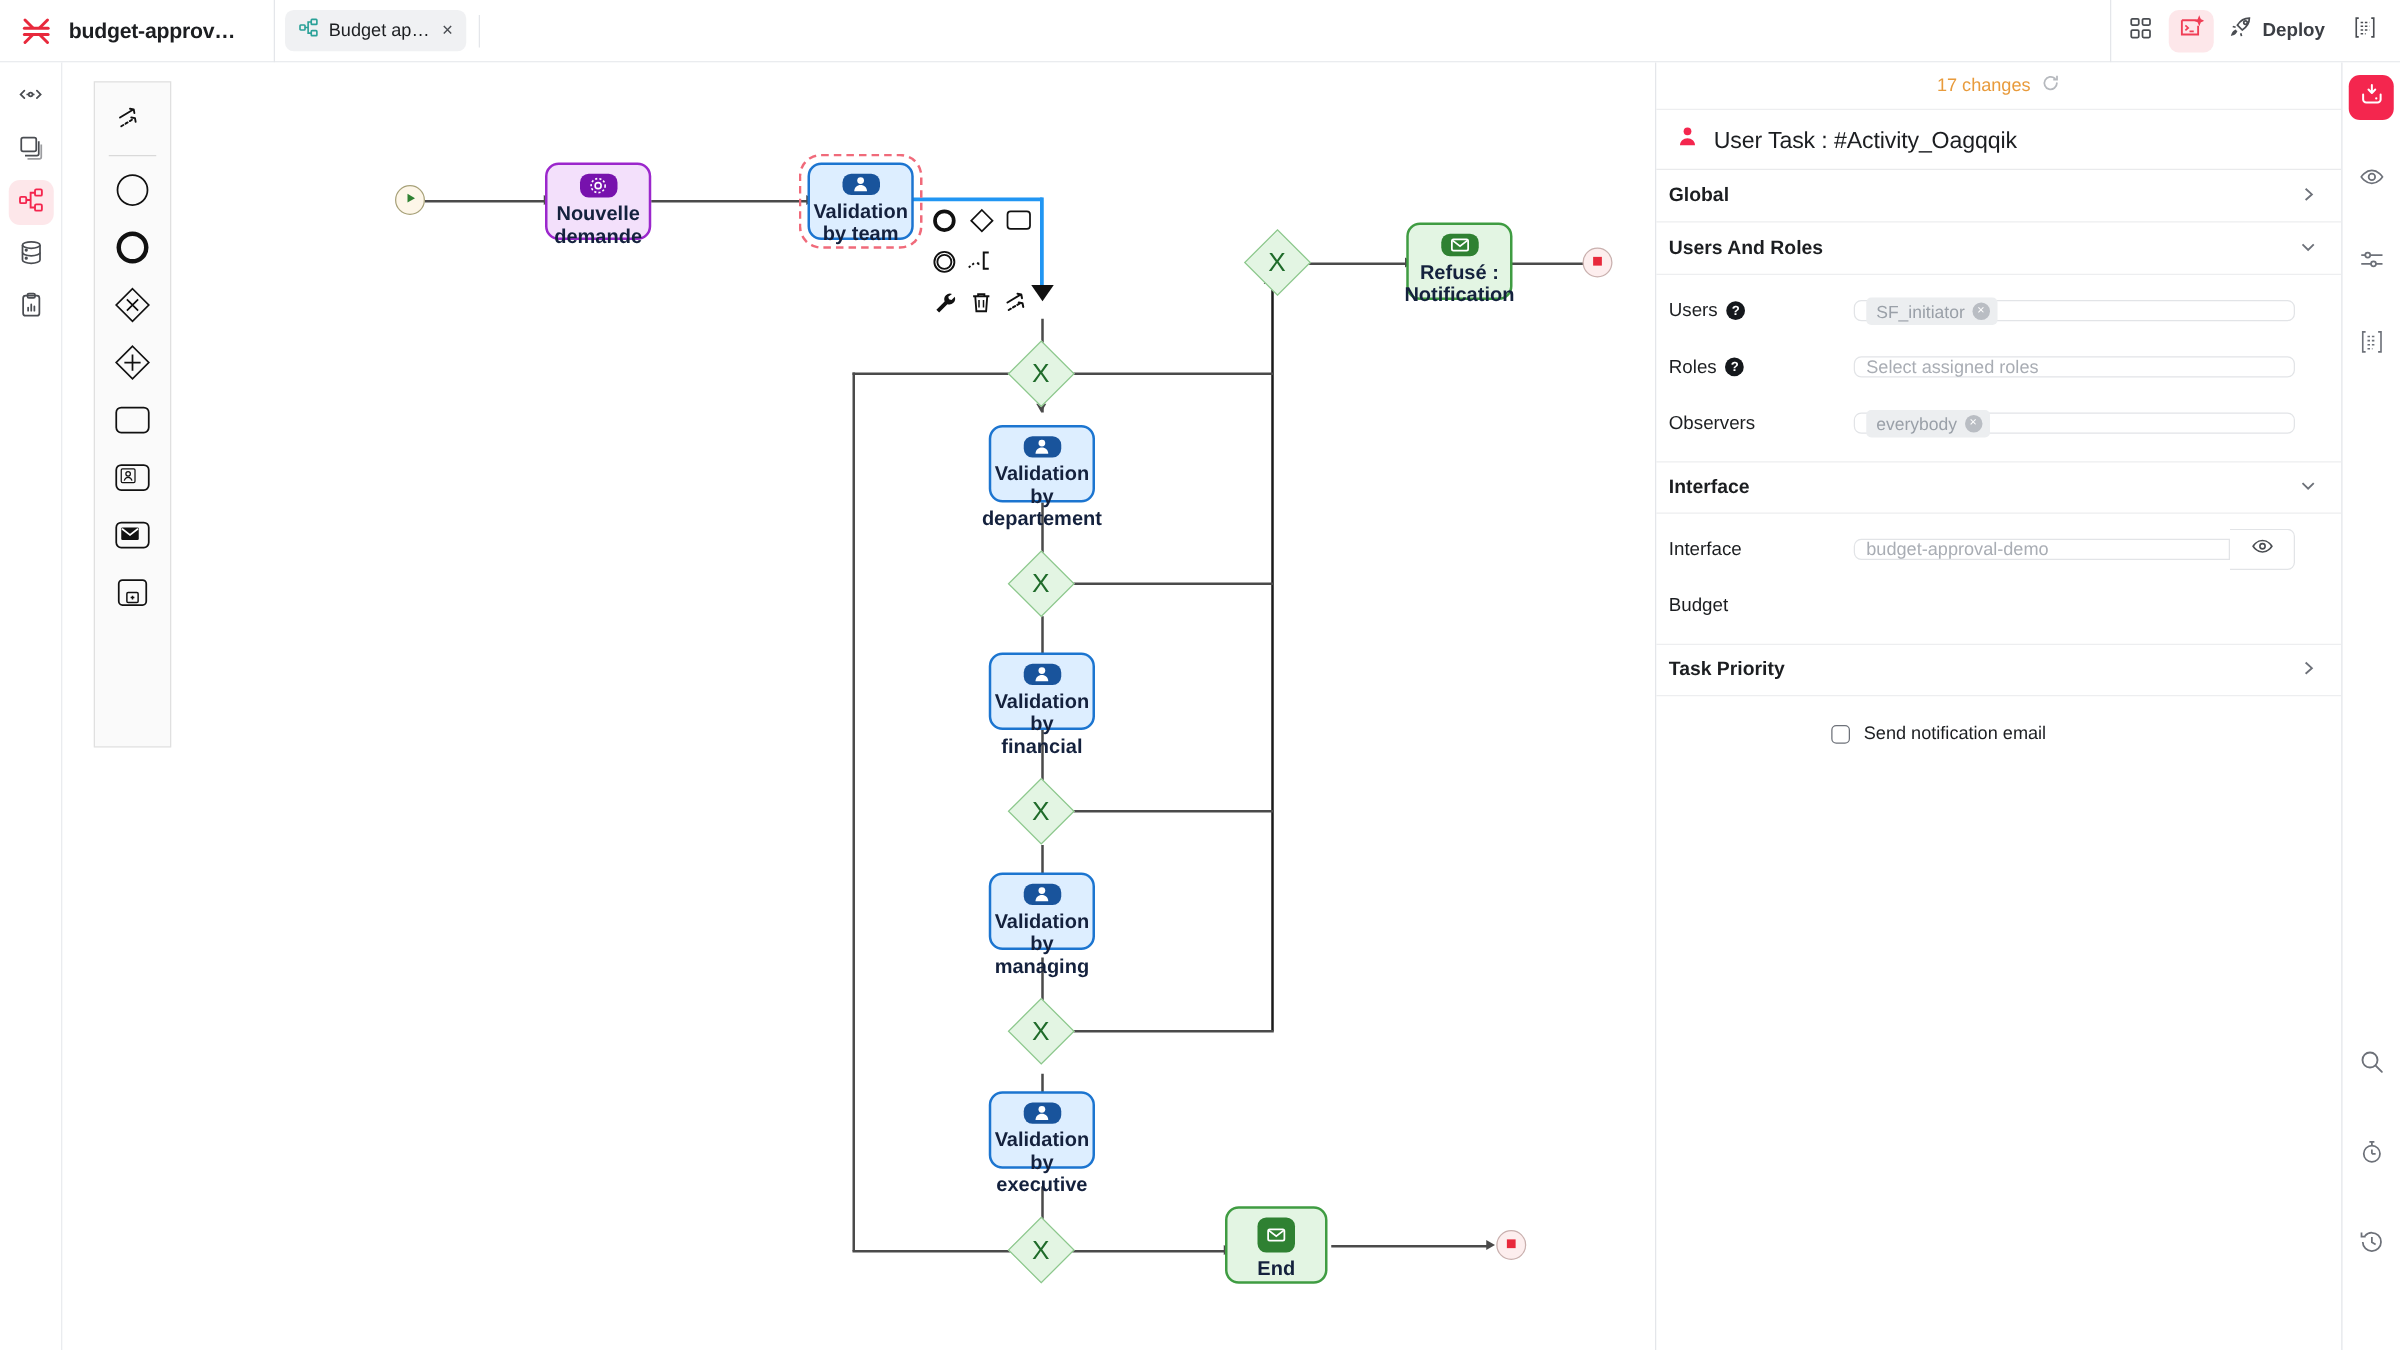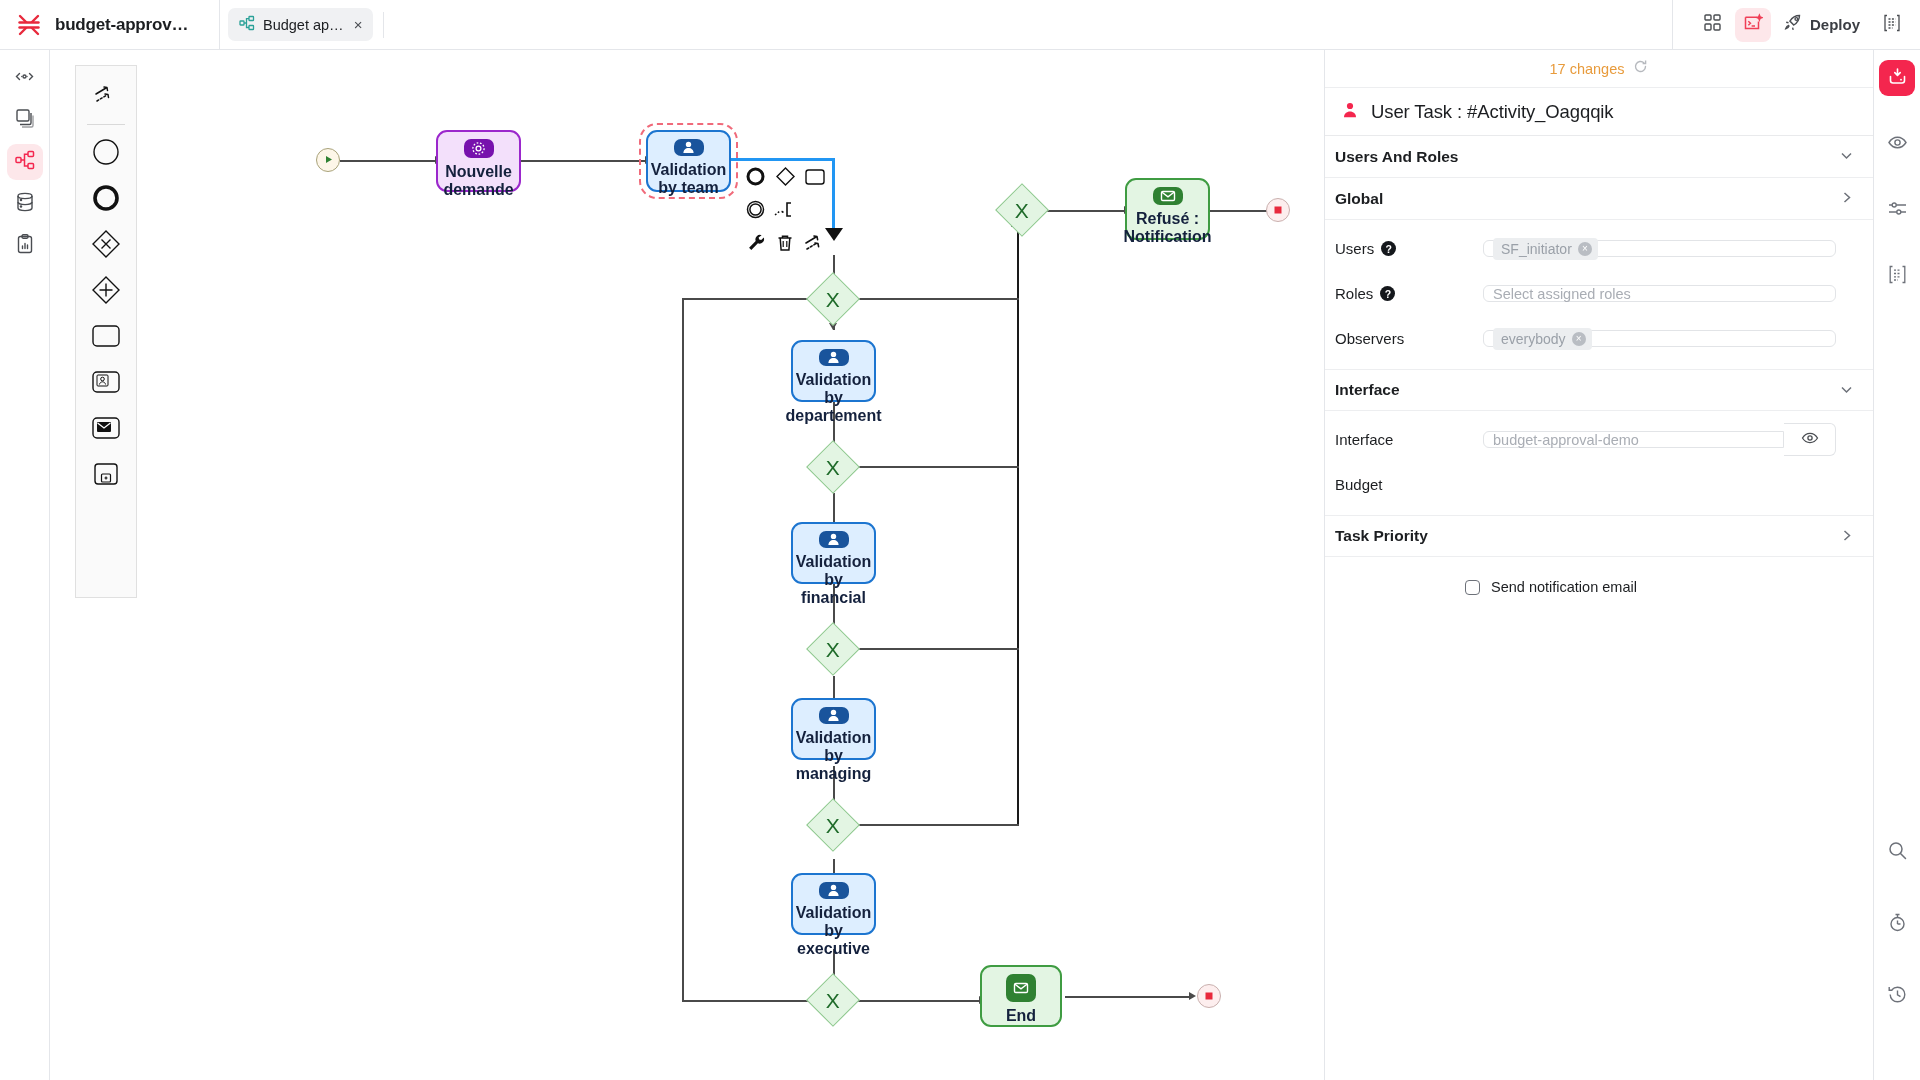--- a/index.html
+++ b/index.html
@@ -33,21 +33,21 @@
     height: 33px; padding: 0 11px; border-radius: 7px;
     background: #f0f1f3; cursor: pointer;
   }
   .tab-label { font-size: 14.5px; color: #1c1e21; white-space: nowrap; }
   .tab-close { font-size: 15px; color: #4a4d52; line-height: 1; padding-left: 2px; cursor: pointer; }
   .tabstrip-sep { width: 1px; height: 26px; background: #e4e6ea; margin-left: 10px; }
   .topbar-spacer { flex: 1; }
   .topbar-right {
     display: flex; align-items: center; gap: 4px;
     height: 50px; padding-right: 10px;
-    border-left: 1px solid #e4e6ea; padding-left: 22px;
+    border-left: 1px solid #e4e6ea; padding-left: 6px;
   }
   .tb-btn {
     width: 36px; height: 34px; border-radius: 8px;
     display: flex; align-items: center; justify-content: center; cursor: pointer;
   }
   .tb-btn.active { background: #fde7ea; }
   .deploy-btn {
     display: flex; align-items: center; gap: 7px;
     height: 34px; padding: 0 10px 0 8px; border-radius: 8px; cursor: pointer;
   }
@@ -713,33 +713,33 @@
         <svg width="18" height="18" viewBox="0 0 18 18" fill="#f4264e">
           <circle cx="9" cy="5" r="3.1"></circle>
             <path d="M3 16.2c0-3.3 2.7-5.6 6-5.6s6 2.3 6 5.6z"></path>
         </svg>
       </span>
       <span class="panel-title">User Task : #Activity_Oagqqik</span>
     </div>
 
 
     <div class="sect-head">
+      <span class="sect-title">Global</span>
+      <span class="chev">
+        <svg width="13" height="13" viewBox="0 0 13 13" fill="none" stroke="#6d7179" stroke-width="1.5">
+            <path d="M4.5 2l5 4.5-5 4.5"></path>
+          </svg>
+      </span>
+    </div>
+
+    <div class="sect-head">
       <span class="sect-title">Users And Roles</span>
       <span class="chev">
         <svg width="13" height="13" viewBox="0 0 13 13" fill="none" stroke="#6d7179" stroke-width="1.5">
             <path d="M2 4.5l4.5 4.5L11 4.5"></path>
-          </svg>
-      </span>
-    </div>
-
-    <div class="sect-head">
-      <span class="sect-title">Global</span>
-      <span class="chev">
-        <svg width="13" height="13" viewBox="0 0 13 13" fill="none" stroke="#6d7179" stroke-width="1.5">
-            <path d="M4.5 2l5 4.5-5 4.5"></path>
           </svg>
       </span>
     </div>
     <div class="sect-body-pad">
       <div class="frow">
         <span class="flabel">
           <span>Users</span>
           <span class="qmark">?</span>
         </span>
         <div class="fctl">

